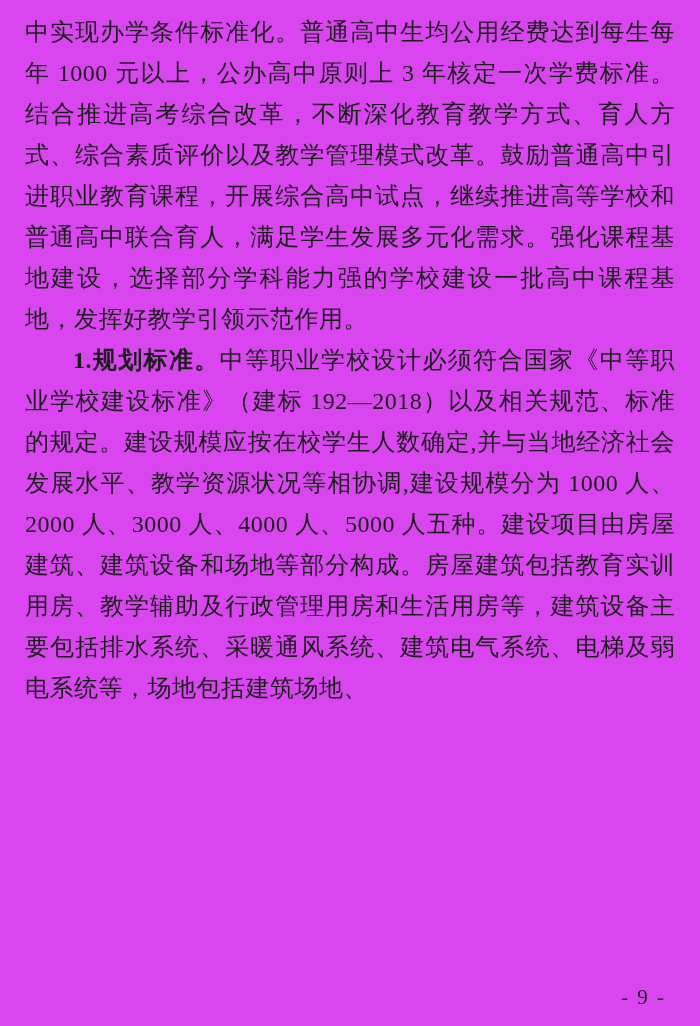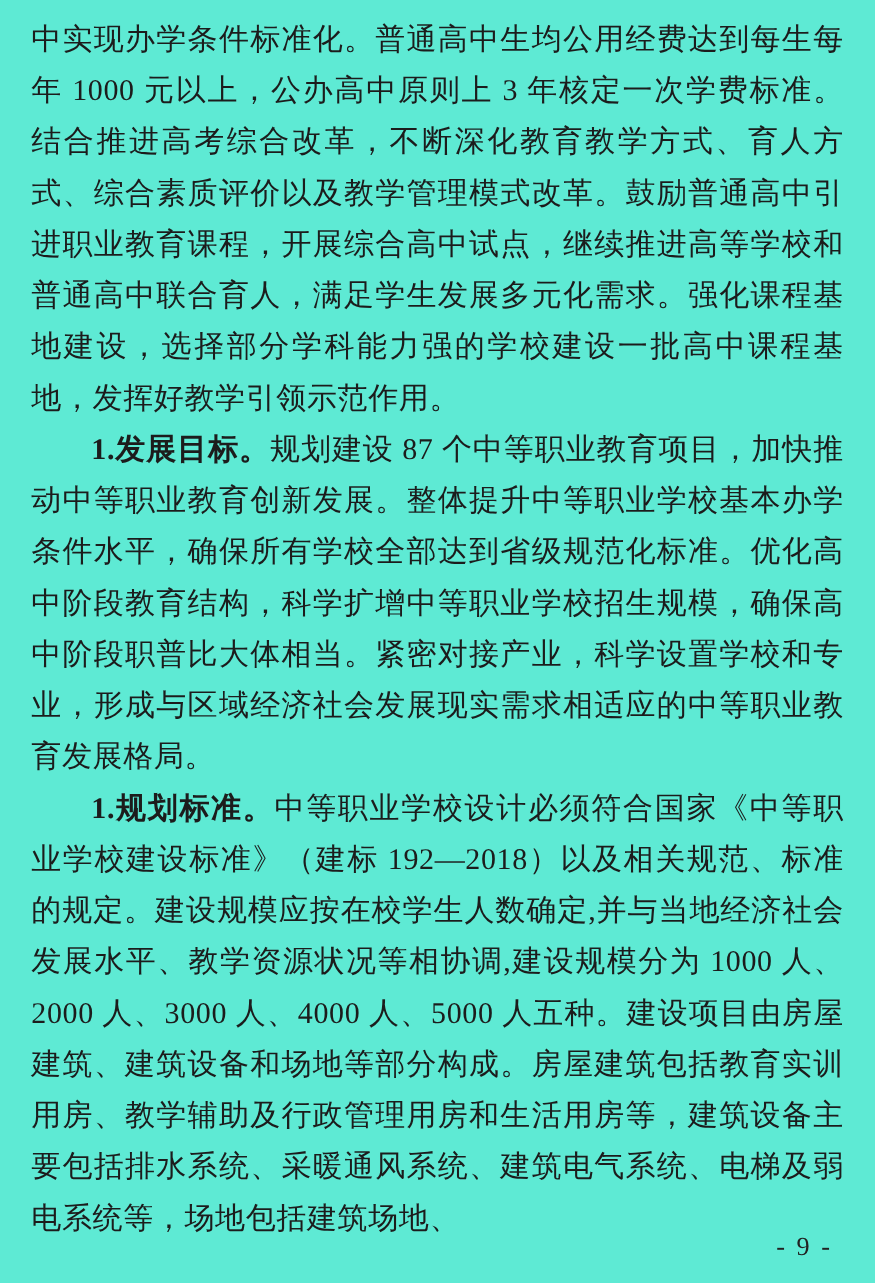--- a/index.html
+++ b/index.html
@@ -5,21 +5,21 @@
   html, body {
     margin: 0;
     padding: 0;
     background: #e8e8e8;
   }
   .page {
     position: relative;
     width: 700px;
     height: 1026px;
     margin: 0 auto;
-    background: #5eead4;
+    background: #d946ef;
     overflow: hidden;
     font-family: "Liberation Serif", "DejaVu Serif", serif;
     color: #1c1c1c;
   }
   .content {
     position: absolute;
     top: 12px;
     left: 25px;
     right: 25px;
     font-size: 24px;
@@ -49,17 +49,16 @@
     letter-spacing: 2px;
     color: #222222;
   }
 </style>
 </head>
 <body>
 
 <div class="page">
   <div class="content">
     <p class="para">中实现办学条件标准化。普通高中生均公用经费达到每生每年 1000 元以上，公办高中原则上 3 年核定一次学费标准。结合推进高考综合改革，不断深化教育教学方式、育人方式、综合素质评价以及教学管理模式改革。鼓励普通高中引进职业教育课程，开展综合高中试点，继续推进高等学校和普通高中联合育人，满足学生发展多元化需求。强化课程基地建设，选择部分学科能力强的学校建设一批高中课程基地，发挥好教学引领示范作用。</p>
-    <p class="para indent"><span class="lead">1.发展目标。</span><span>规划建设 87 个中等职业教育项目，加快推动中等职业教育创新发展。整体提升中等职业学校基本办学条件水平，确保所有学校全部达到省级规范化标准。优化高中阶段教育结构，科学扩增中等职业学校招生规模，确保高中阶段职普比大体相当。紧密对接产业，科学设置学校和专业，形成与区域经济社会发展现实需求相适应的中等职业教育发展格局。</span></p>
     <p class="para indent"><span class="lead">1.规划标准。</span><span>中等职业学校设计必须符合国家《中等职业学校建设标准》（建标 192—2018）以及相关规范、标准的规定。建设规模应按在校学生人数确定,并与当地经济社会发展水平、教学资源状况等相协调,建设规模分为 1000 人、2000 人、3000 人、4000 人、5000 人五种。建设项目由房屋建筑、建筑设备和场地等部分构成。房屋建筑包括教育实训用房、教学辅助及行政管理用房和生活用房等，建筑设备主要包括排水系统、采暖通风系统、建筑电气系统、电梯及弱电系统等，场地包括建筑场地、</span></p>
   </div>
   <div class="footer">- 9 -</div>
 </div>
 
 </body></html>

